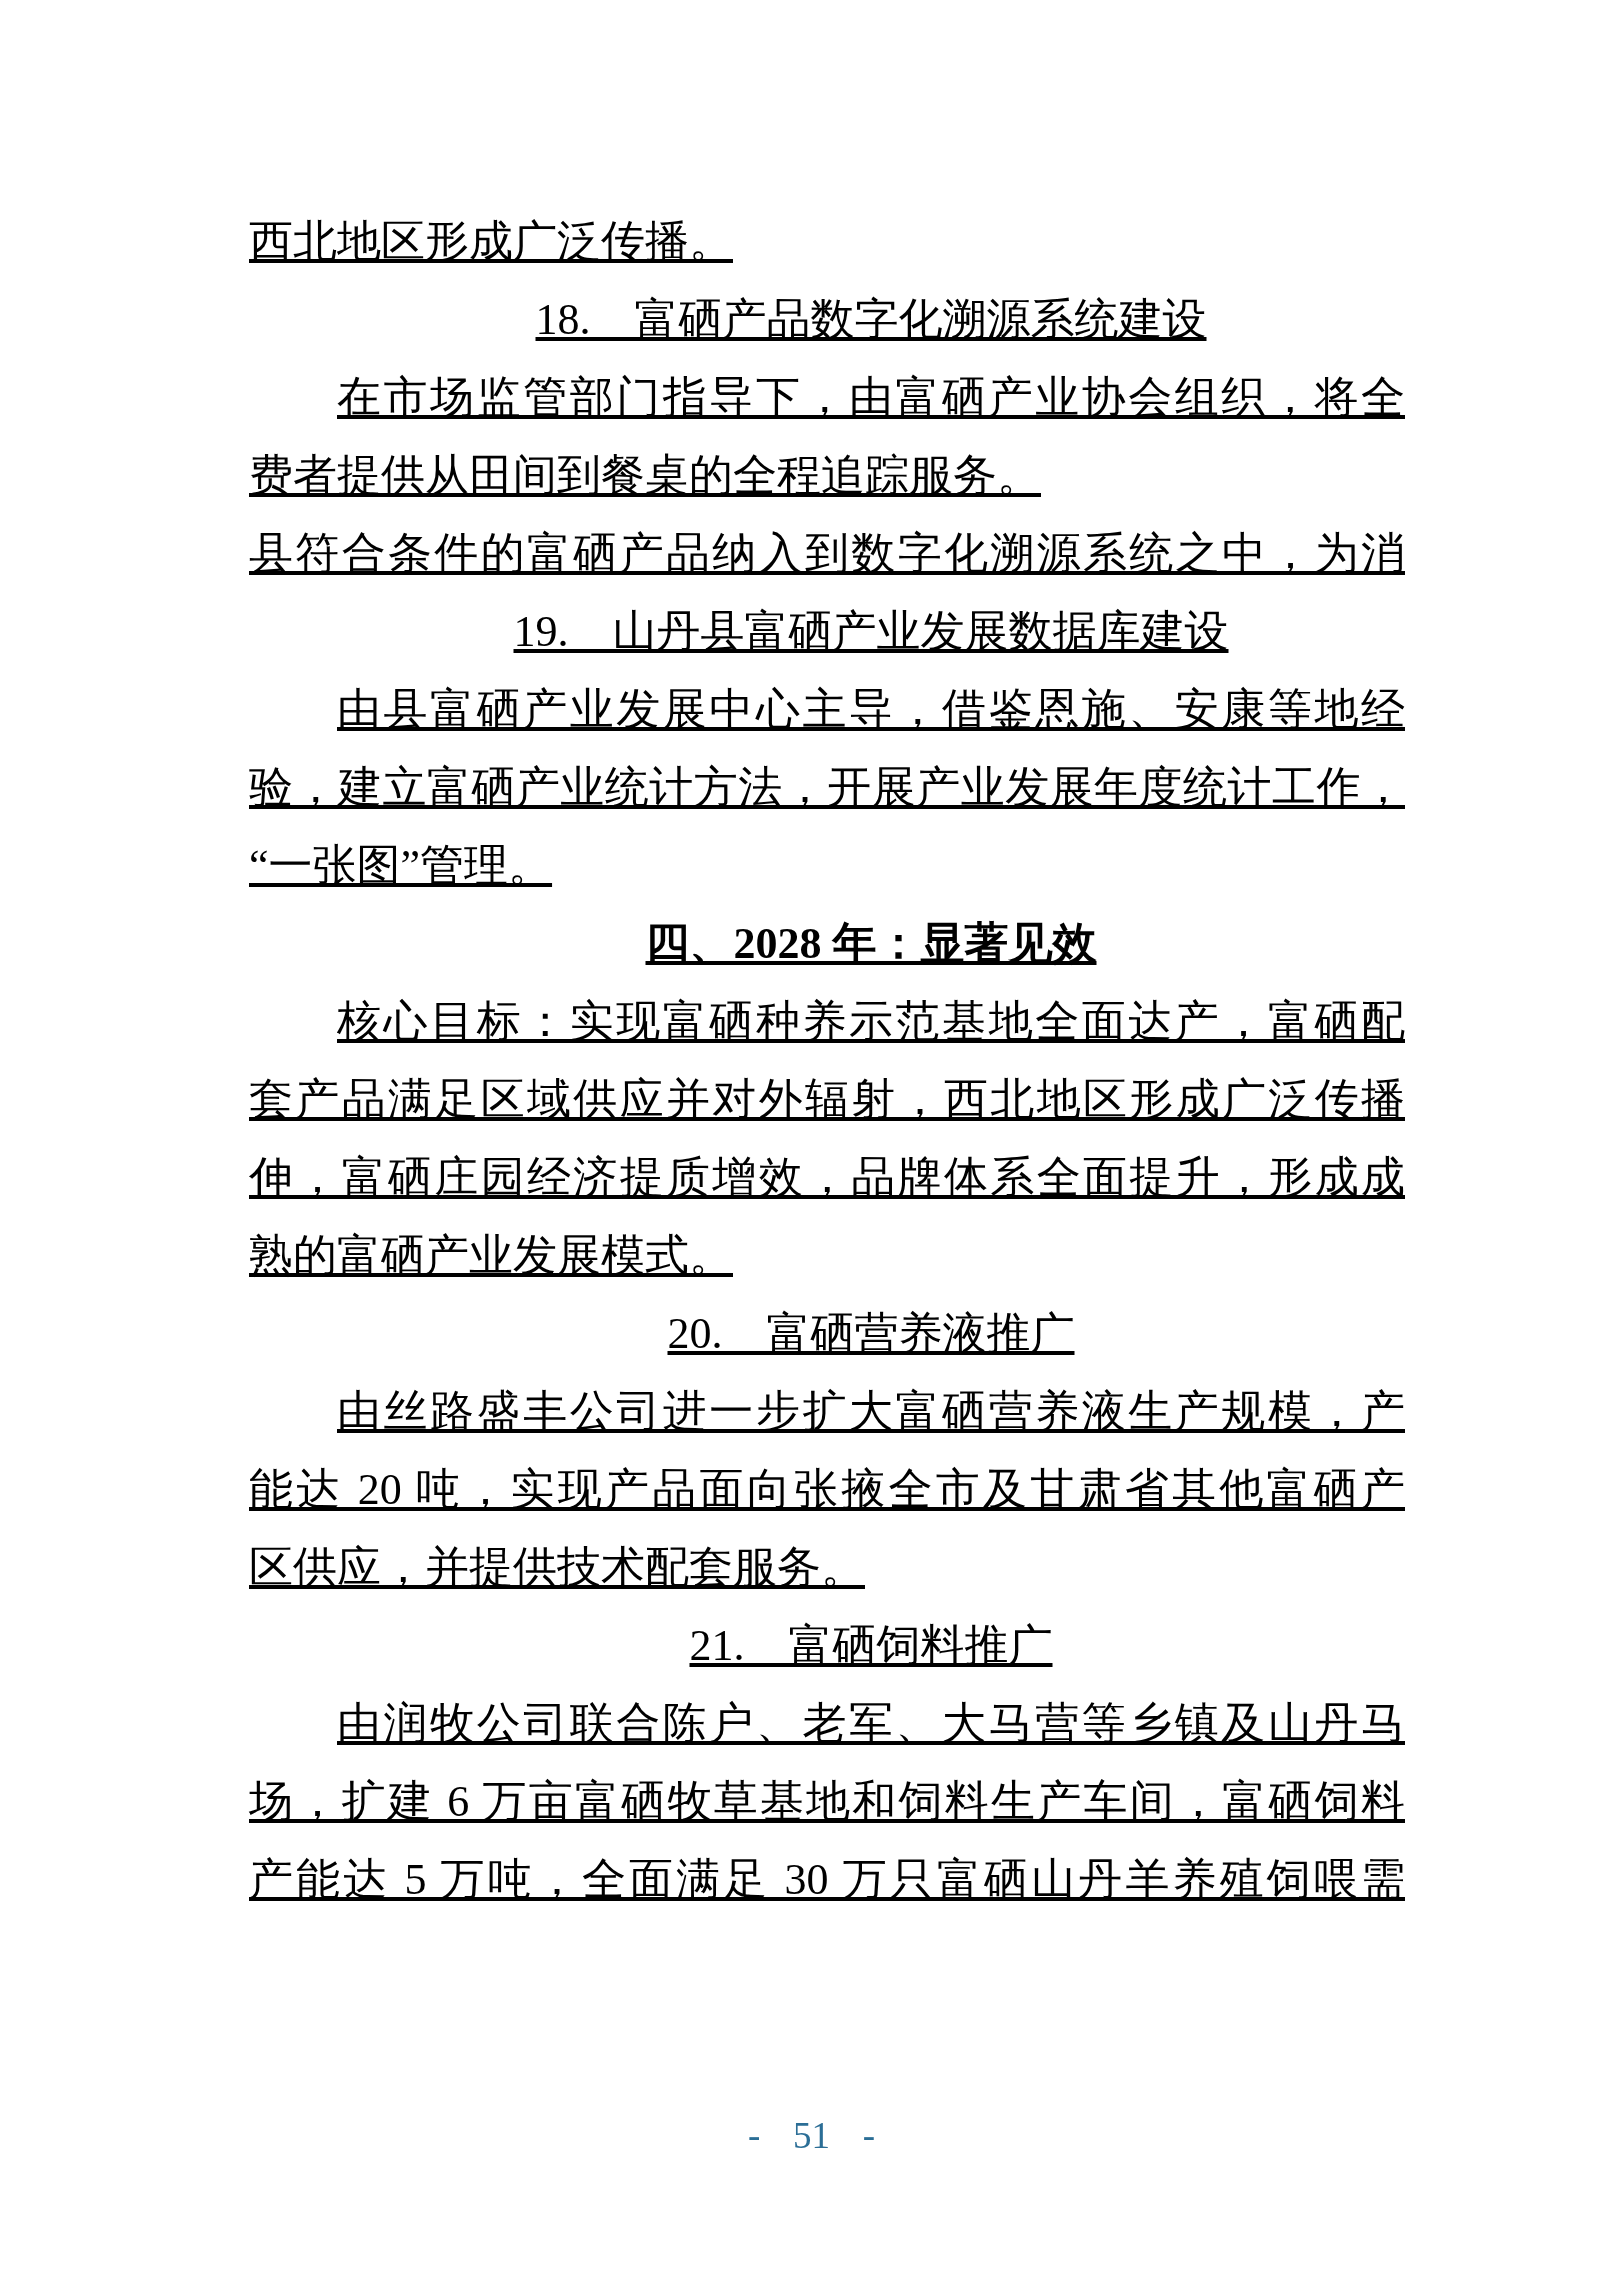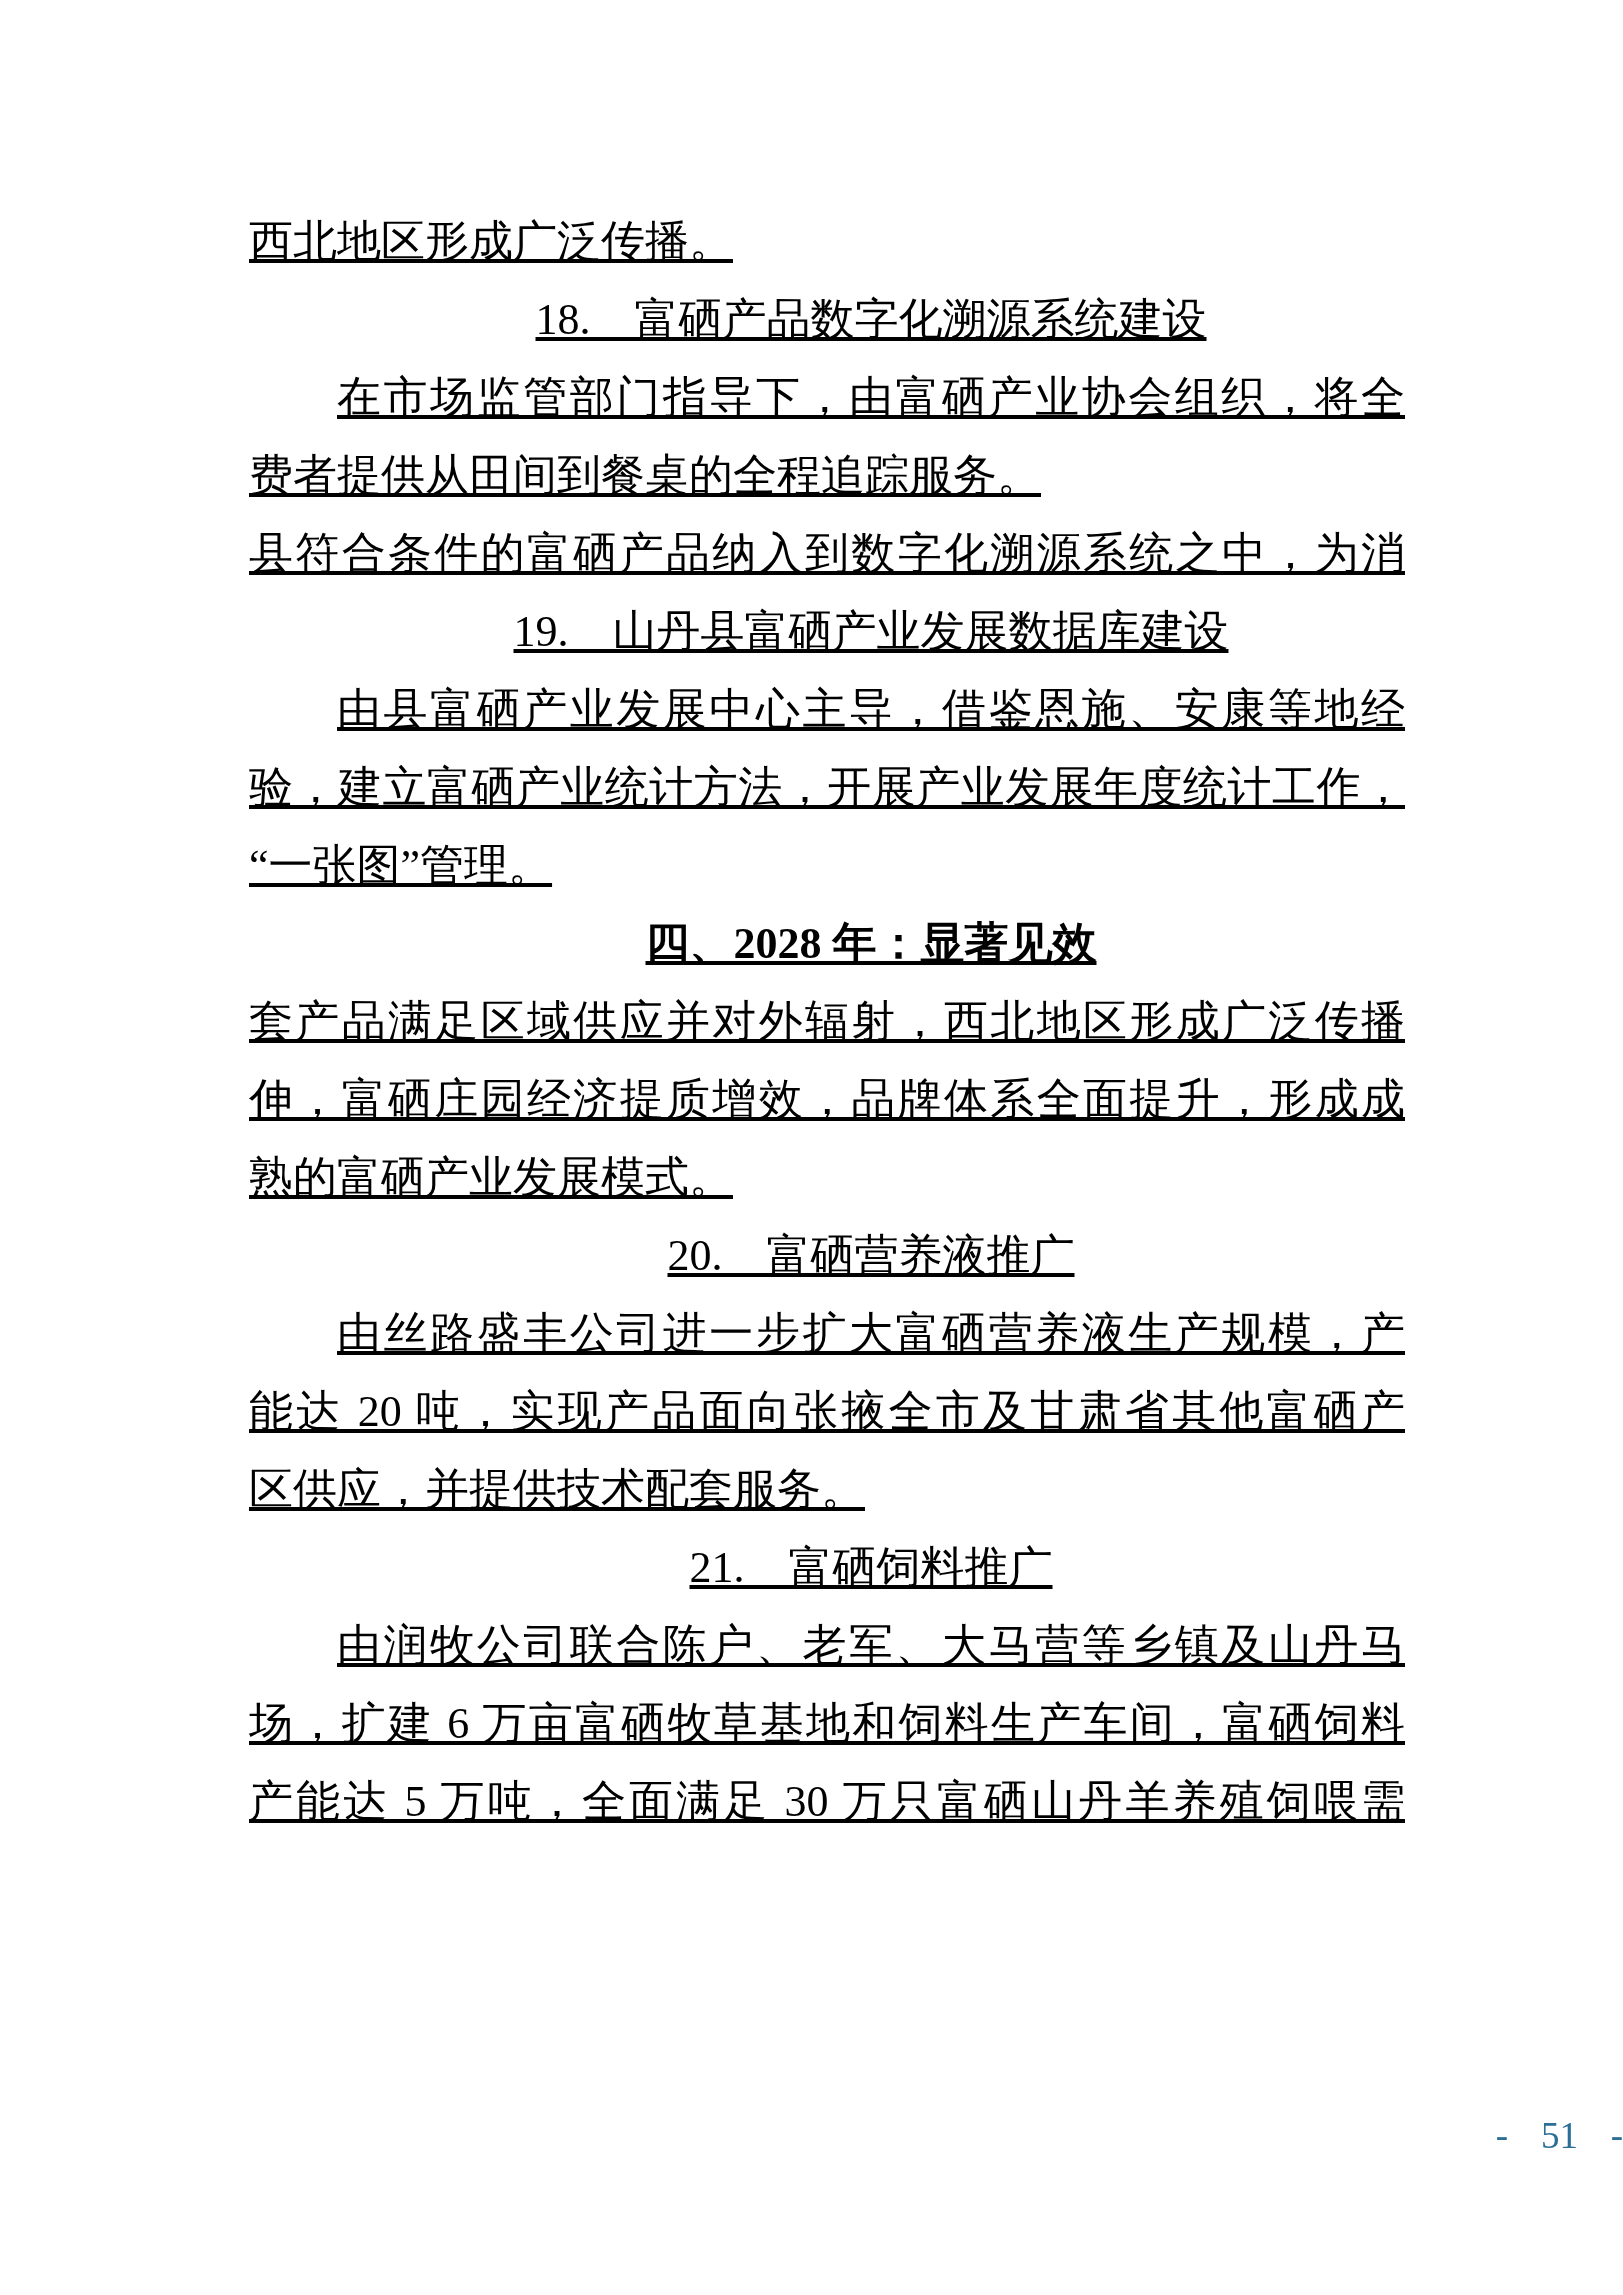--- a/index.html
+++ b/index.html
@@ -46,41 +46,42 @@
   .line.heading {
     font-weight: bold;
   }
   .page-footer {
     position: absolute;
     left: 0;
     width: 1623px;
     top: 2105px;
     height: 61px;
     line-height: 61px;
-    text-align: right;
+    text-align: center;
     font-size: 37px;
     word-spacing: 23.5px;
     color: var(--page-number-color, #2b6e96);
     font-family: "Liberation Serif", "DejaVu Serif", serif;
   }
 </style>
 </head>
 <body>
 
 <div class="content">
   <div class="line end">西北地区形成广泛传播。</div>
   <div class="line indent">18.　富硒产品数字化溯源系统建设</div>
   <div class="line indent fill">在市场监管部门指导下，由富硒产业协会组织，将全</div>
   <div class="line end">费者提供从田间到餐桌的全程追踪服务。</div>
   <div class="line fill">县符合条件的富硒产品纳入到数字化溯源系统之中，为消</div>
   <div class="line indent">19.　山丹县富硒产业发展数据库建设</div>
   <div class="line indent fill">由县富硒产业发展中心主导，借鉴恩施、安康等地经</div>
   <div class="line fill">验，建立富硒产业统计方法，开展产业发展年度统计工作，</div>
   <div class="line end">“一张图”管理。</div>
   <div class="line indent heading">四、2028 年：显著见效</div>
+  <div class="line indent fill">核心目标：实现富硒种养示范基地全面达产，富硒配</div>
   <div class="line fill">套产品满足区域供应并对外辐射，西北地区形成广泛传播</div>
   <div class="line fill">伸，富硒庄园经济提质增效，品牌体系全面提升，形成成</div>
   <div class="line end">熟的富硒产业发展模式。</div>
   <div class="line indent">20.　富硒营养液推广</div>
   <div class="line indent fill">由丝路盛丰公司进一步扩大富硒营养液生产规模，产</div>
   <div class="line fill">能达 20 吨，实现产品面向张掖全市及甘肃省其他富硒产</div>
   <div class="line end">区供应，并提供技术配套服务。</div>
   <div class="line indent">21.　富硒饲料推广</div>
   <div class="line indent fill">由润牧公司联合陈户、老军、大马营等乡镇及山丹马</div>
   <div class="line fill">场，扩建 6 万亩富硒牧草基地和饲料生产车间，富硒饲料</div>

